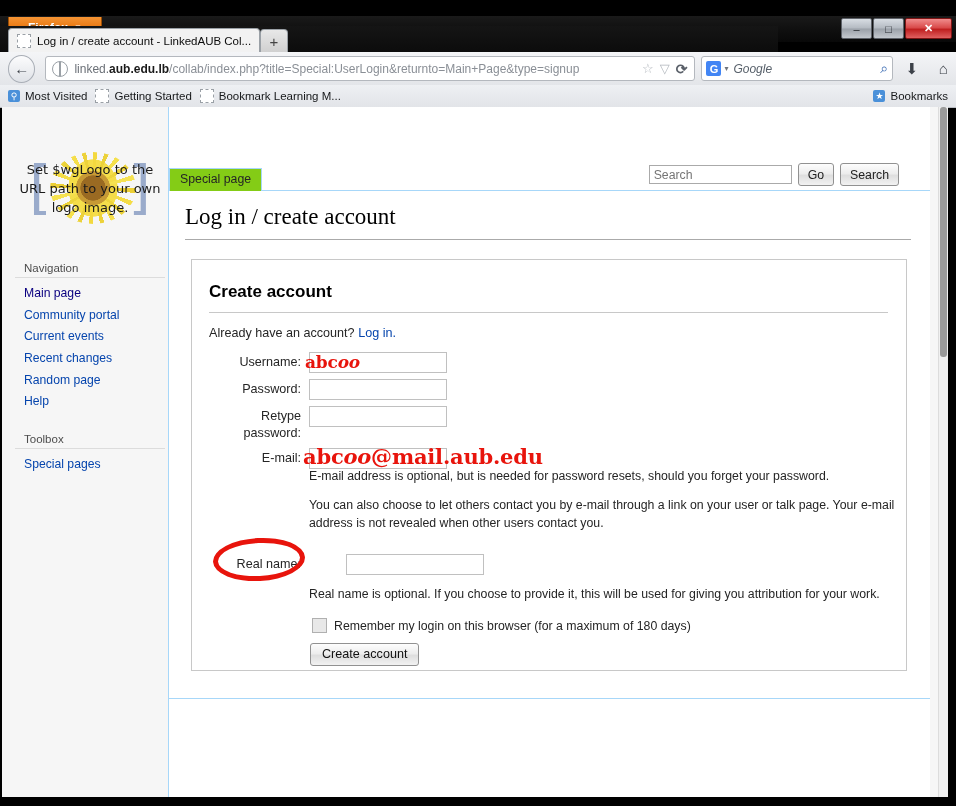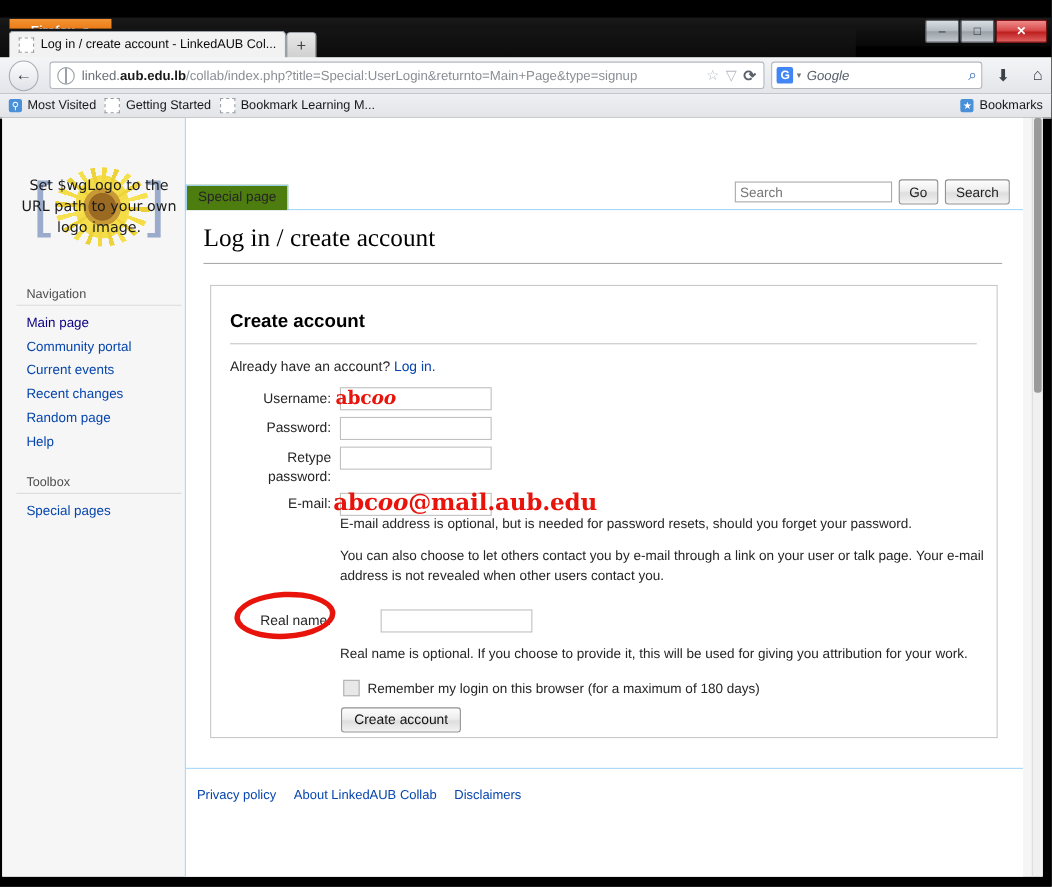--- a/index.html
+++ b/index.html
@@ -224,24 +224,24 @@
     position: absolute; left: 166px; top: 0; right: 9px; bottom: 0;
     background: #fff; border-left: 1px solid #a7d7f9;
   }
   .tabrow {
     position: absolute; left: 0; top: 53px; width: 100%; height: 30px;
     border-bottom: 1px solid #a7d7f9;
   }
   .nstab {
     position: absolute; left: 0; top: 8px;
     padding: 3px 10px 5px 10px;
-    background: #4d7c0f; border: 1px solid #a7d7f9; border-bottom: none;
+    background: #84cc16; border: 1px solid #a7d7f9; border-bottom: none;
     font-size: 12.3px; color: #252525;
   }
-  .searchblock { position: absolute; right: 12px; top: 56px; display: flex; align-items: center; gap: 6px; padding-left: 48px; }
+  .searchblock { position: absolute; right: 31px; top: 56px; display: flex; align-items: center; gap: 6px; padding-left: 48px; }
   .wsearch {
     width: 143px; height: 19px; border: 1px solid #aaa; background: #fff;
     font-size: 12.3px; color: #666; padding: 1px 4px; box-sizing: border-box;
     font-family: "Liberation Sans", sans-serif;
   }
   .wbtn2 {
     height: 23px; min-width: 34px; padding: 0 9px;
     border: 1px solid #919191; border-radius: 3px;
     background: linear-gradient(180deg,#fdfdfd 0%, #ededed 45%, #dedede 55%, #f2f2f2 100%);
     font-size: 12.3px; color: #222; font-family: "Liberation Sans", sans-serif;
@@ -482,25 +482,20 @@
 
           <div class="checkrow" style="top:358px;">
             <span class="cbox"></span>
             <span>Remember my login on this browser (for a maximum of 180 days)</span>
           </div>
 
           <button class="createbtn" style="top:383px;">Create account</button>
         </div>
 
         <div class="footer"></div>
-        <div class="footlinks">
-          <a class="blue" href="#">Privacy policy</a>
-          <a class="blue" href="#">About LinkedAUB Collab</a>
-          <a class="blue" href="#">Disclaimers</a>
-        </div>
 
       </div>
     </div>
 
     <div class="scrollbar">
       <div class="scrollthumb"></div>
     </div>
   </div>
 
   <div class="anno" style="left:305px; top:352px; font-size:17px;"><span>abc</span><span class="it">oo</span></div>

